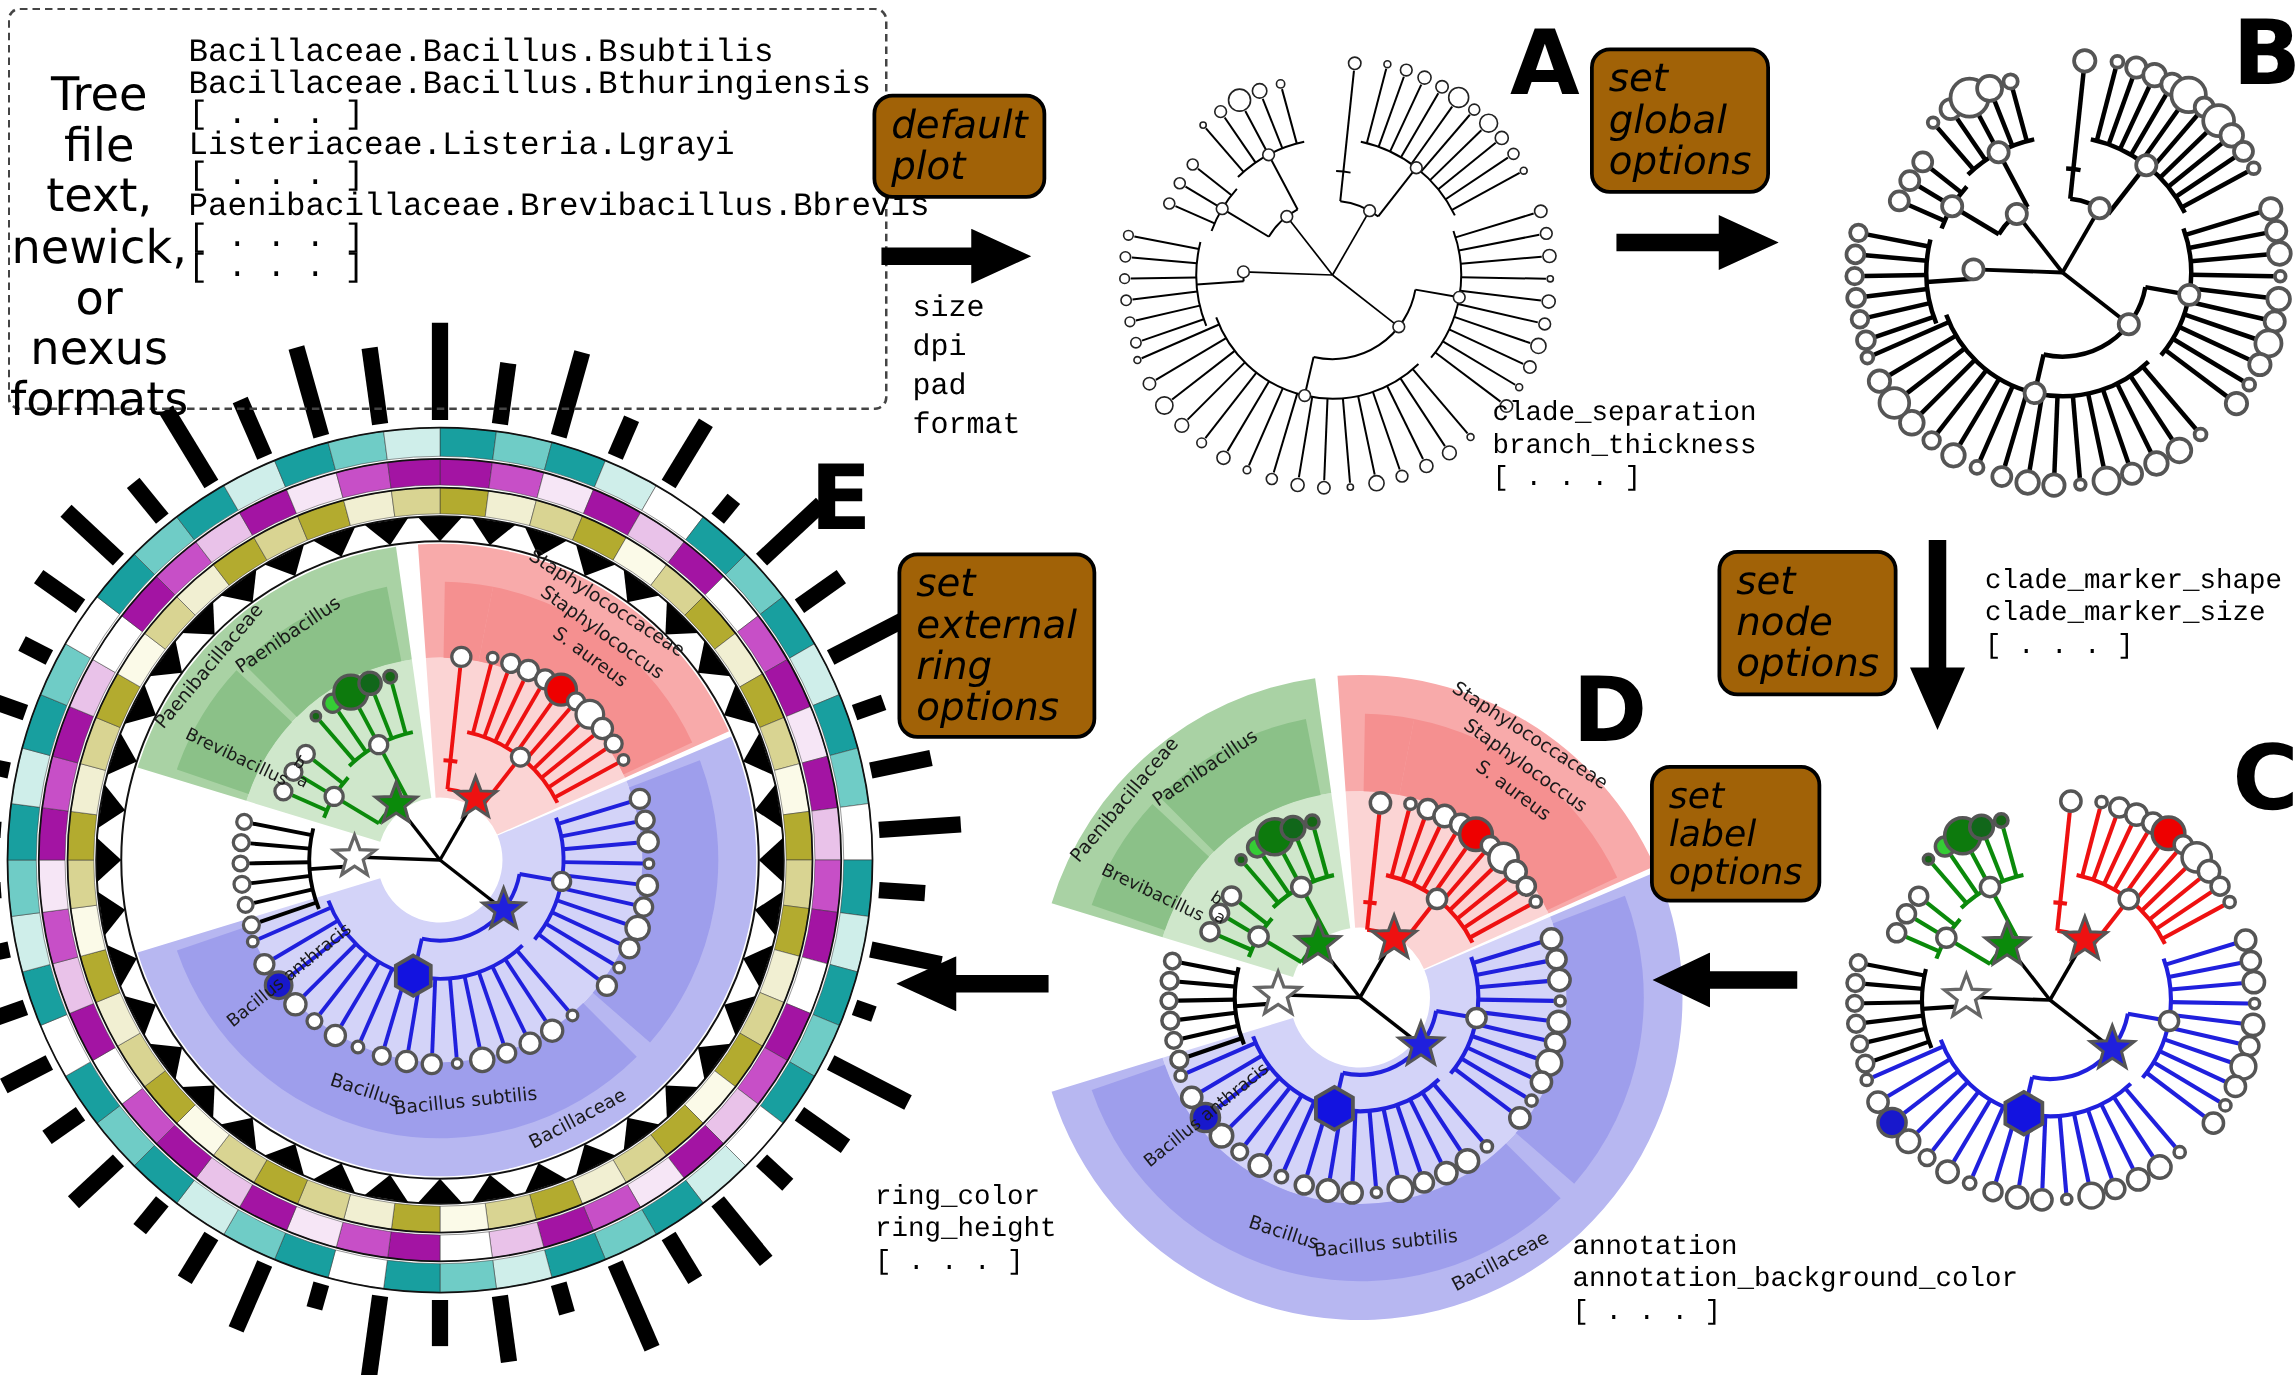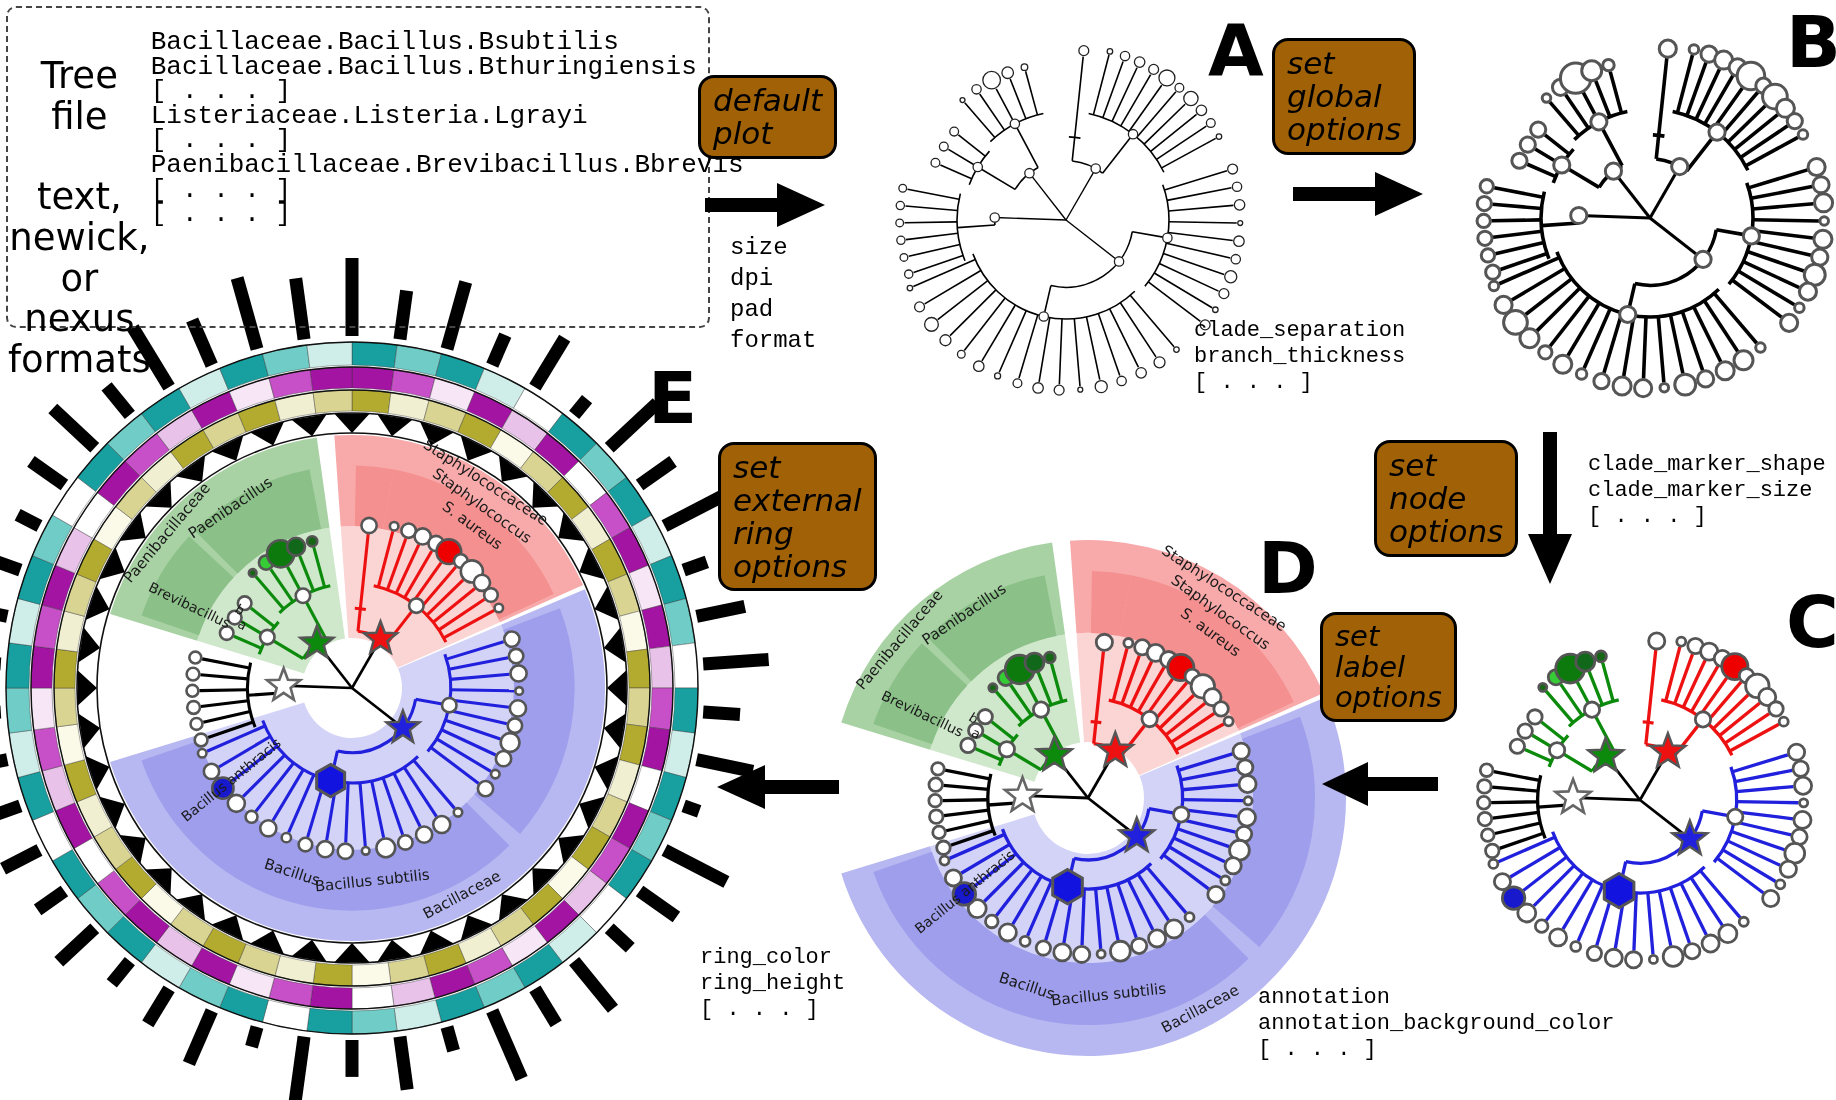--- a/index.html
+++ b/index.html
@@ -4,21 +4,21 @@
 <style>
   html,body{margin:0;padding:0;background:#fff;}
   #canvas{position:relative;width:1836px;height:1100px;background:#fff;overflow:hidden;
           font-family:"DejaVu Sans","Liberation Sans",sans-serif;color:#000;}
   #trees{position:absolute;left:0;top:0;}
   .abs{position:absolute;}
   
   .tree-file-box{left:6px;top:6px;width:700px;height:318px;border:2px dashed #444;border-radius:10px;
                  display:flex;align-items:flex-start;}
   .tf-left{width:190px;text-align:center;font-size:37px;line-height:1.1;padding-top:48px;}
-  .tf-left .blk2{margin-top:40px;}
+  .tf-left .blk2{}
   .tf-right{flex:1;font-family:"Liberation Mono","DejaVu Sans Mono",monospace;font-size:26px;
             line-height:24.6px;padding-top:22px;white-space:nowrap;}
   
   .step-box{border:3.5px solid #000;border-radius:16px;padding:6px 12px;font-size:31px;line-height:1.06;
             background:#a16207;font-style:italic;}
   
   .param-caption{font-family:"Liberation Mono","DejaVu Sans Mono",monospace;font-size:22px;line-height:26px;white-space:nowrap;}
   
   .panel-letter{font-size:72px;font-weight:600;line-height:1;}
   .arrow{position:absolute;}

